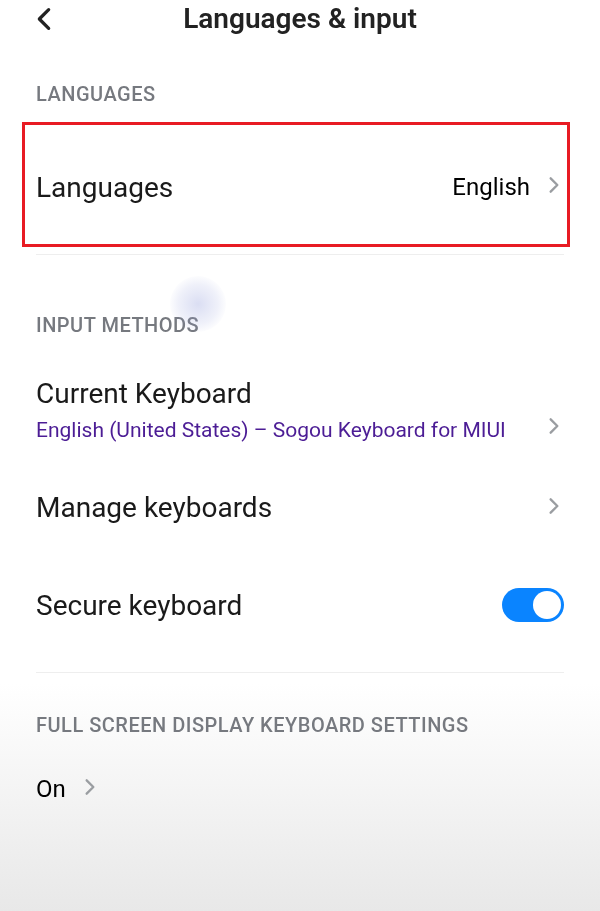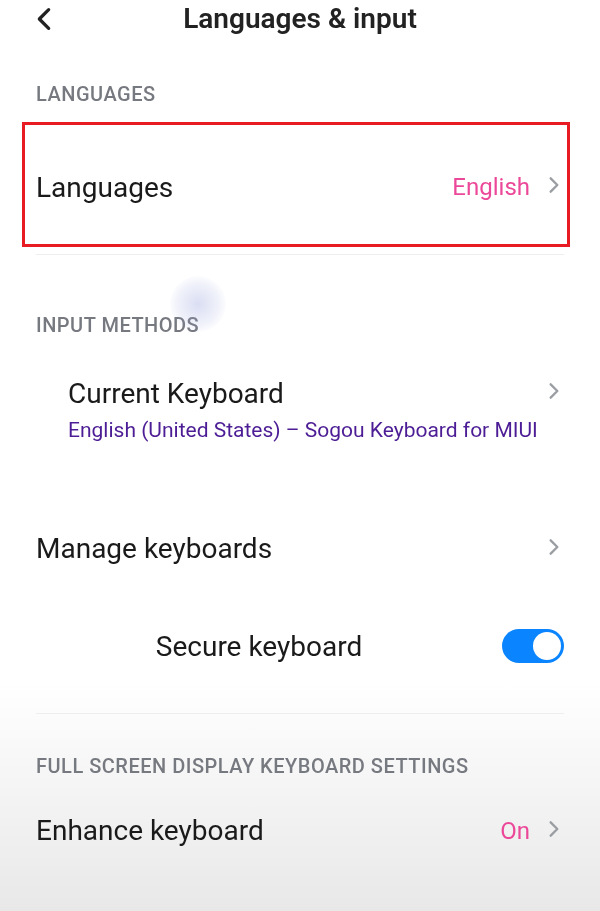--- a/index.html
+++ b/index.html
@@ -73,21 +73,21 @@
     }
     .row-subtitle {
       font-size: 21px;
       color: #4c1d95;
       margin-top: 6px;
       line-height: 1.35;
       font-weight: 400;
     }
     .row-value {
       font-size: 24px;
-      color: #ec4899;
+      color: #000000;
       margin-right: 14px;
     }
     .chevron-right svg {
       width: 20px;
       height: 28px;
     }
 
     .languages-row {
       margin-top: 26px;
       height: 110px;
@@ -109,25 +109,24 @@
     }
     .divider.d1 {
       margin-top: 12px;
     }
     .divider.d2 {
       margin-top: 50px;
     }
 
     .current-kb-row {
       margin-top: 40px;
-      align-items: flex-start;
-      margin-left: 32px;
+      align-items: flex-end;
     }
     .manage-kb-row {
-      margin-top: 88px;
+      margin-top: 47px;
     }
     .secure-kb-row {
       margin-top: 64px;
       align-items: center;
     }
     .enhance-kb-row {
       margin-top: 36px;
     }
 
     .toggle {
@@ -209,35 +208,32 @@
     <div class="row-title">Manage keyboards</div>
   </div>
   <div class="chevron-right">
     <svg viewBox="0 0 24 24" fill="none" stroke="#9a9da1" stroke-width="2.8" stroke-linecap="round" stroke-linejoin="round">
       <polyline points="8 4 16 12 8 20"></polyline>
     </svg>
   </div>
 </div>
 
 <div class="row secure-kb-row">
-  <div class="row-content" style="padding-right: 20px; text-align: center;">
+  <div class="row-content" style="padding-right: 20px;">
     <div class="row-title">Secure keyboard</div>
   </div>
   <div class="toggle">
     <div class="toggle-knob"></div>
   </div>
 </div>
 
 <div class="divider d2"></div>
 
 <div class="section-header full">FULL SCREEN DISPLAY KEYBOARD SETTINGS</div>
 
 <div class="row enhance-kb-row">
-  <div class="row-content">
-    <div class="row-title">Enhance keyboard</div>
-  </div>
   <div class="row-value">On</div>
   <div class="chevron-right">
     <svg viewBox="0 0 24 24" fill="none" stroke="#9a9da1" stroke-width="2.8" stroke-linecap="round" stroke-linejoin="round">
       <polyline points="8 4 16 12 8 20"></polyline>
     </svg>
   </div>
 </div>
 
 </body></html>

